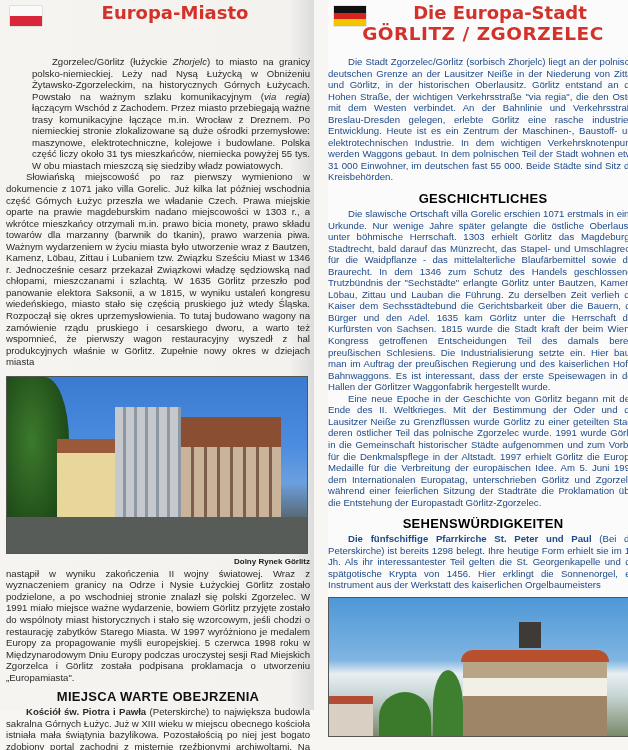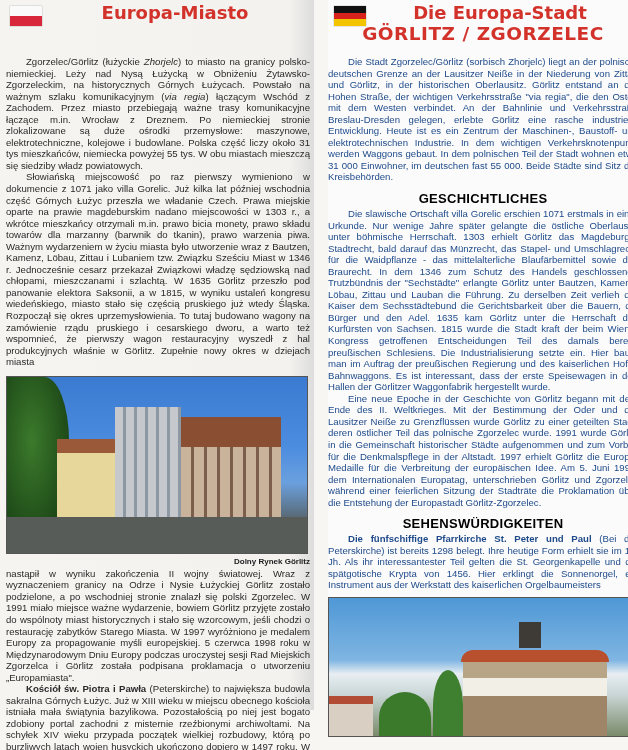--- a/index.html
+++ b/index.html
@@ -27,35 +27,36 @@
   b{font-weight:bold;}
 </style>
 </head>
 <body>
 
 <div class="col col-pl">
   <div class="head">
     <div class="flag flag-pl"></div>
     <div class="title title1">Europa-Miasto</div>
   </div>
-  <p class="p" style="margin-top:6px;">
+  <p class="p" style="margin-top:6px;margin-left:26px;">
     <span>Zgorzelec/Görlitz (łużyckie </span><i>Zhorjelc</i><span>) to miasto na granicy polsko-niemieckiej. Leży nad Nysą Łużycką w Obniżeniu Żytawsko-Zgorzeleckim, na historycznych Górnych Łużycach. Powstało na ważnym szlaku komunikacyjnym (</span><i>via regia</i><span>) łączącym Wschód z Zachodem. Przez miasto przebiegają ważne trasy komunikacyjne łączące m.in. Wrocław z Dreznem. Po niemieckiej stronie zlokalizowane są duże ośrodki przemysłowe: maszynowe, elektrotechniczne, kolejowe i budowlane. Polska część liczy około 31 tys mieszkańców, niemiecka powyżej 55 tys. W obu miastach mieszczą się siedziby władz powiatowych.</span>
   </p>
   <p class="p">Słowiańską miejscowość po raz pierwszy wymieniono w dokumencie z 1071 jako villa Gorelic. Już kilka lat później wschodnia część Górnych Łużyc przeszła we władanie Czech. Prawa miejskie oparte na prawie magdeburskim nadano miejscowości w 1303 r., a wkrótce mieszkańcy otrzymali m.in. prawo bicia monety, prawo składu towarów dla marzanny (barwnik do tkanin), prawo warzenia piwa. Ważnym wydarzeniem w życiu miasta było utworzenie wraz z Bautzen, Kamenz, Löbau, Zittau i Lubaniem tzw. Związku Sześciu Miast w 1346 r. Jednocześnie cesarz przekazał Związkowi władzę sędziowską nad chłopami, mieszczanami i szlachtą. W 1635 Görlitz przeszło pod panowanie elektora Saksonii, a w 1815, w wyniku ustaleń kongresu wiedeńskiego, miasto stało się częścią pruskiego już wtedy Śląska. Rozpoczął się okres uprzemysłowienia. To tutaj budowano wagony na zamówienie rządu pruskiego i cesarskiego dworu, a warto też wspomnieć, że pierwszy wagon restauracyjny wyszedł z hal produkcyjnych właśnie w Görlitz. Zupełnie nowy okres w dziejach miasta</p>
 
   <div class="photo photo1">
     <div class="bld" style="left:0;top:0;width:62px;height:160px;background:radial-gradient(ellipse at 40% 40%,#3c7a2c,#1e4a18 70%);border-radius:0 40% 30% 0;"></div>
     <div class="bld" style="left:50px;top:62px;width:60px;height:82px;background:#e8d79a;border-top:14px solid #9a5a3a;"></div>
     <div class="bld" style="left:108px;top:30px;width:66px;height:114px;background:repeating-linear-gradient(90deg,#c5c9ce 0 8px,#8e98a2 8px 11px);"></div>
     <div class="bld" style="left:174px;top:40px;width:100px;height:104px;background:repeating-linear-gradient(90deg,#c9b39a 0 10px,#7b5e4c 10px 13px);border-top:30px solid #8a4e32;"></div>
     <div class="bld" style="left:0;top:140px;width:302px;height:38px;background:#585c58;"></div>
   </div>
   <div class="caption">Dolny Rynek Görlitz</div>
 
   <p class="p noind">nastąpił w wyniku zakończenia II wojny światowej. Wraz z wyznaczeniem granicy na Odrze i Nysie Łużyckiej Görlitz zostało podzielone, a po wschodniej stronie znalazł się polski Zgorzelec. W 1991 miało miejsce ważne wydarzenie, bowiem Görlitz przyjęte zostało do wspólnoty miast historycznych i stało się wzorcowym, jeśli chodzi o restaurację zabytków Starego Miasta. W 1997 wyróżniono je medalem Europy za propagowanie myśli europejskiej. 5 czerwca 1998 roku w Międzynarodowym Dniu Europy podczas uroczystej sesji Rad Miejskich Zgorzelca i Görlitz została podpisana proklamacja o utworzeniu „Europamiasta".</p>
+  <div class="h-pl">MIEJSCA WARTE OBEJRZENIA</div>
   <p class="p">
     <b>Kościół św. Piotra i Pawła</b><span> (Peterskirche) to największa budowla sakralna Górnych Łużyc. Już w XIII wieku w miejscu obecnego kościoła istniała mała świątynia bazylikowa. Pozostałością po niej jest bogato zdobiony portal zachodni z misternie rzeźbionymi archiwoltami. Na schyłek XIV wieku przypada początek wielkiej rozbudowy, którą po burzliwych latach wojen husyckich ukończono dopiero w 1497 roku. W kolejnych latach trwały prace nad dekoracją sklepień głównych kierowane przez</span>
   </p>
 </div>
 
 <div class="col col-de">
   <div class="head">
     <div class="flag flag-de"></div>
     <div class="title title1">Die Europa-Stadt</div>
     <div class="title title2">GÖRLITZ / ZGORZELEC</div>

